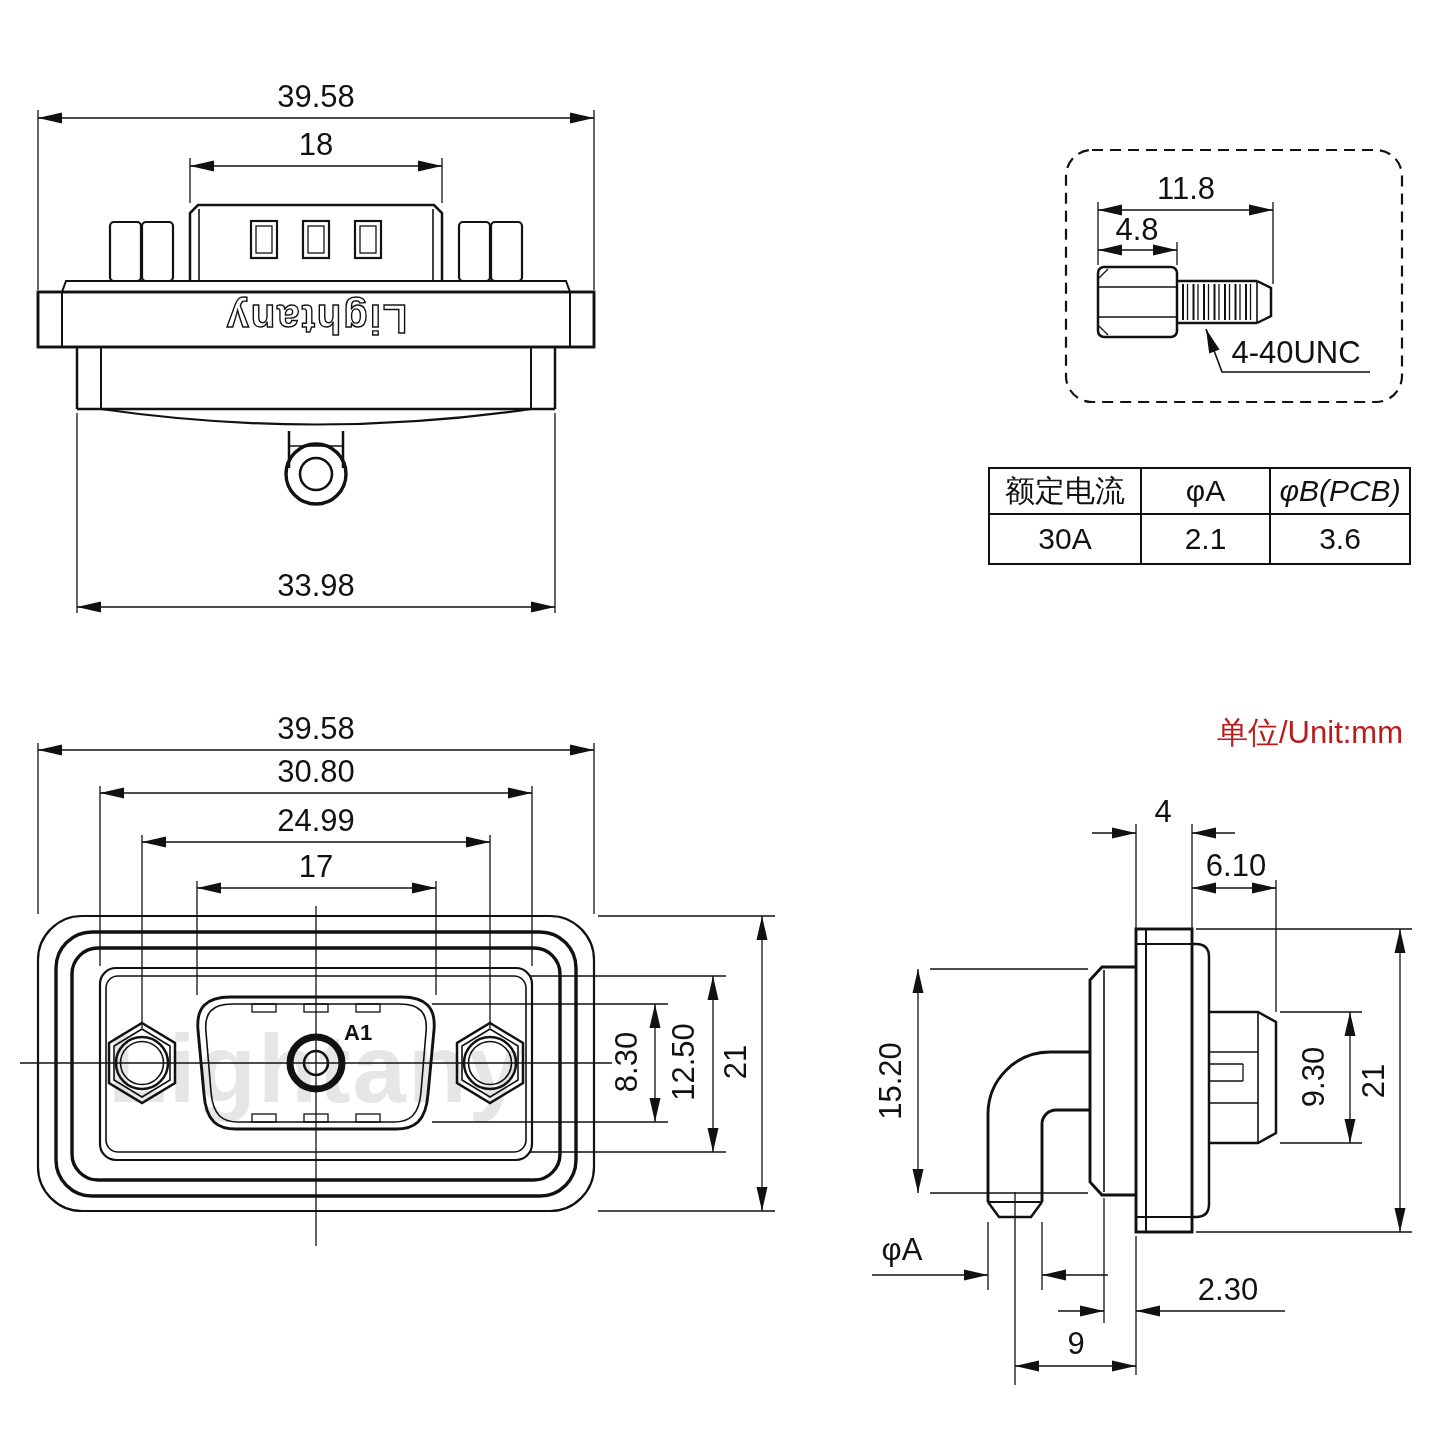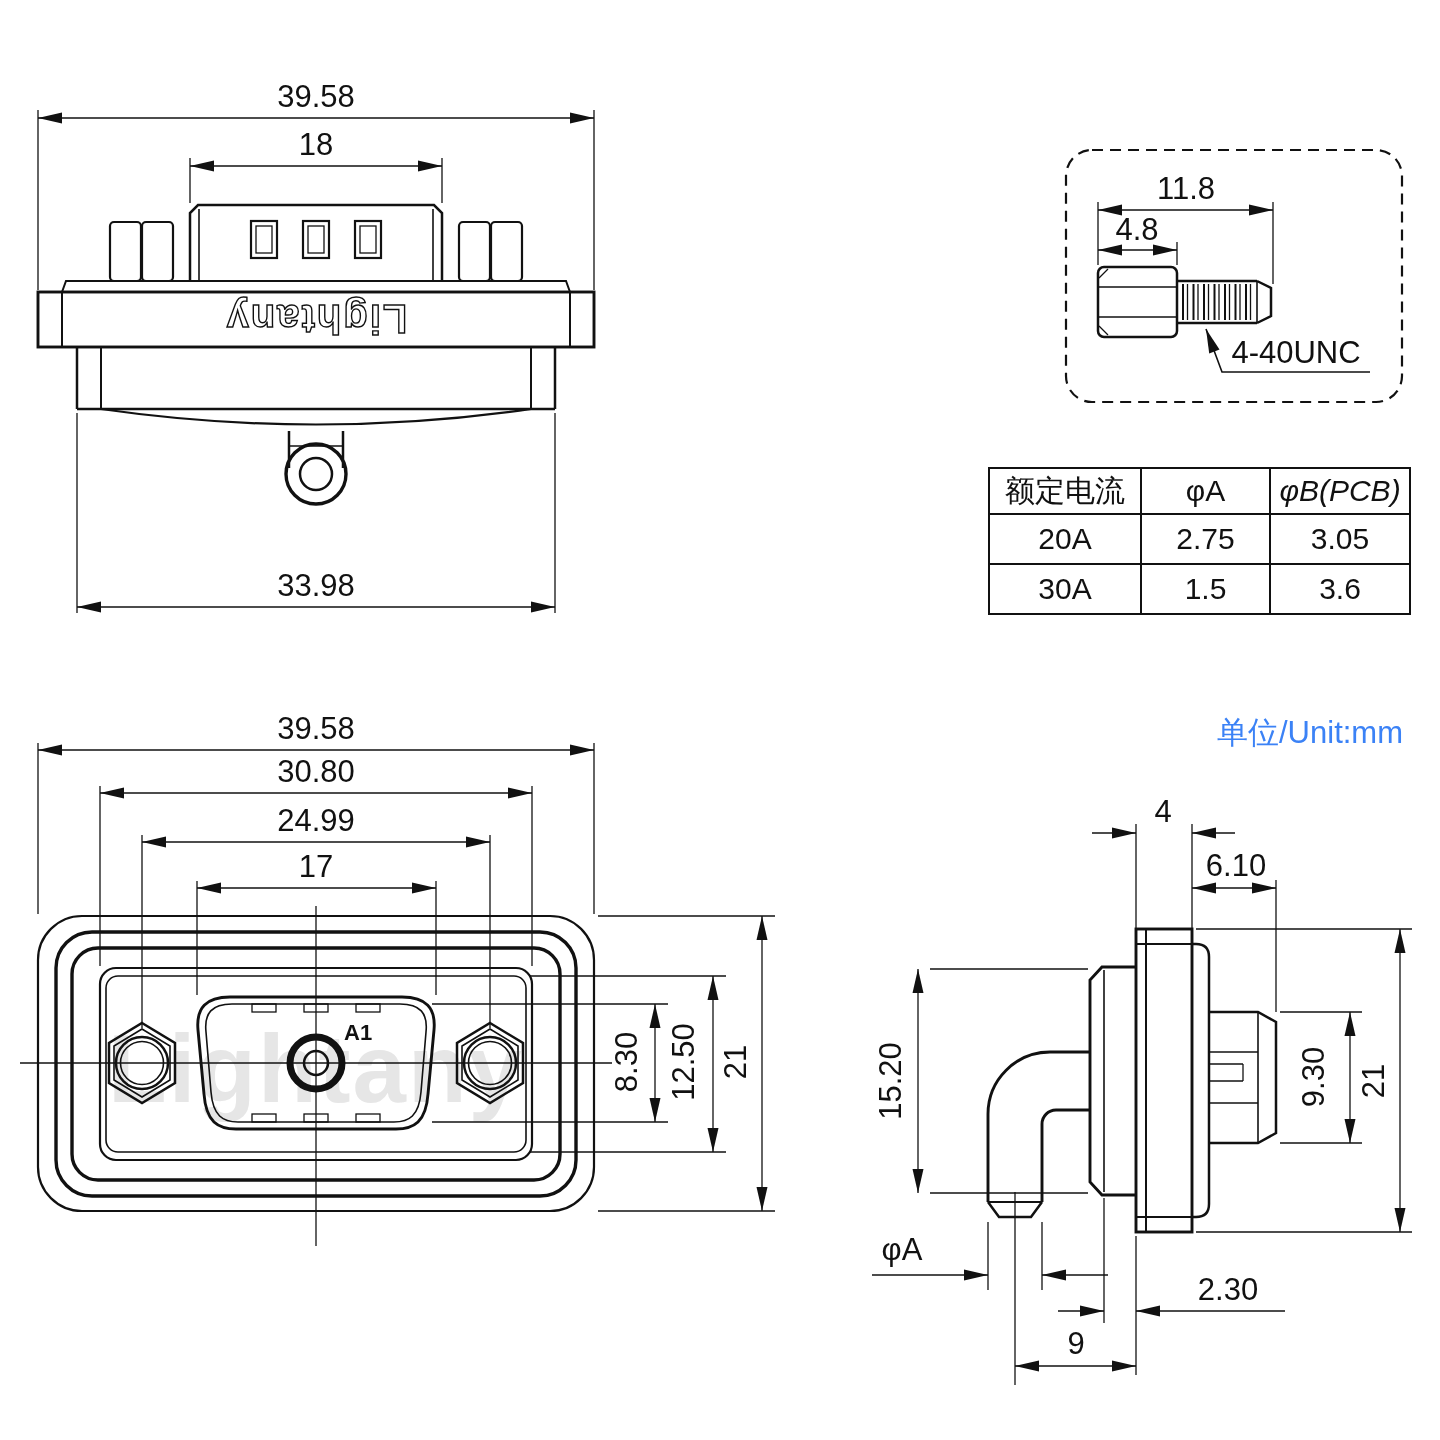--- a/index.html
+++ b/index.html
@@ -11,21 +11,21 @@
   .seg{stroke:#111;fill:none;}
   .w1{stroke-width:1.3px;} .w15{stroke-width:1.6px;} .w2{stroke-width:2px;}
   .w22{stroke-width:2.2px;} .w25{stroke-width:2.5px;} .w28{stroke-width:2.9px;} .w3{stroke-width:3.4px;}
   .spec-table{position:absolute;left:988px;top:467px;width:416px;}
   .spec-table table{border-collapse:collapse;table-layout:fixed;width:415px;}
   .spec-table td{border:2.4px solid #111;text-align:center;vertical-align:middle;
                  font-size:30px;padding:0;height:48px;overflow:hidden;white-space:nowrap;}
   .spec-table tr.hdr td{height:44px;margin-left:11px;}
   .col1{width:150px;} .col2{width:127px;} .col3{width:138px;font-style:italic;}
   .unit-note{position:absolute;left:988px;top:712px;width:415px;text-align:right;
-             font-size:31px;color:#3b82f6;}
+             font-size:31px;color:#b91c1c;}
   .watermark{font-size:96px;font-weight:bold;fill:#e6e6e6;letter-spacing:2px;}
   .logo-outline{font-size:40px;font-weight:600;letter-spacing:2px;fill:none;stroke:#111;stroke-width:1.4px;}
   .pinlbl{font-size:22px;font-weight:bold;}
 </style>
 </head>
 <body>
 
 <div id="canvas">
 <svg id="drawing" width="1440" height="1440" viewBox="0 0 1440 1440">
   <defs>
@@ -302,26 +302,21 @@
 
   <div class="spec-table">
     <table>
       <tbody>
           <tr class="hdr">
         <td class="col1">额定电流</td>
         <td class="col2">φA</td>
         <td class="col3">φB(PCB)</td>
       </tr>
       <tr>
-        <td>20A</td>
-        <td>2.75</td>
-        <td>3.05</td>
-      </tr>
-      <tr>
         <td>30A</td>
-        <td>1.5</td>
+        <td>2.1</td>
         <td>3.6</td>
       </tr>
     </tbody>
       </table>
   </div>
   <div class="unit-note">单位/Unit:mm</div>
 </div>
 
 </body></html>

